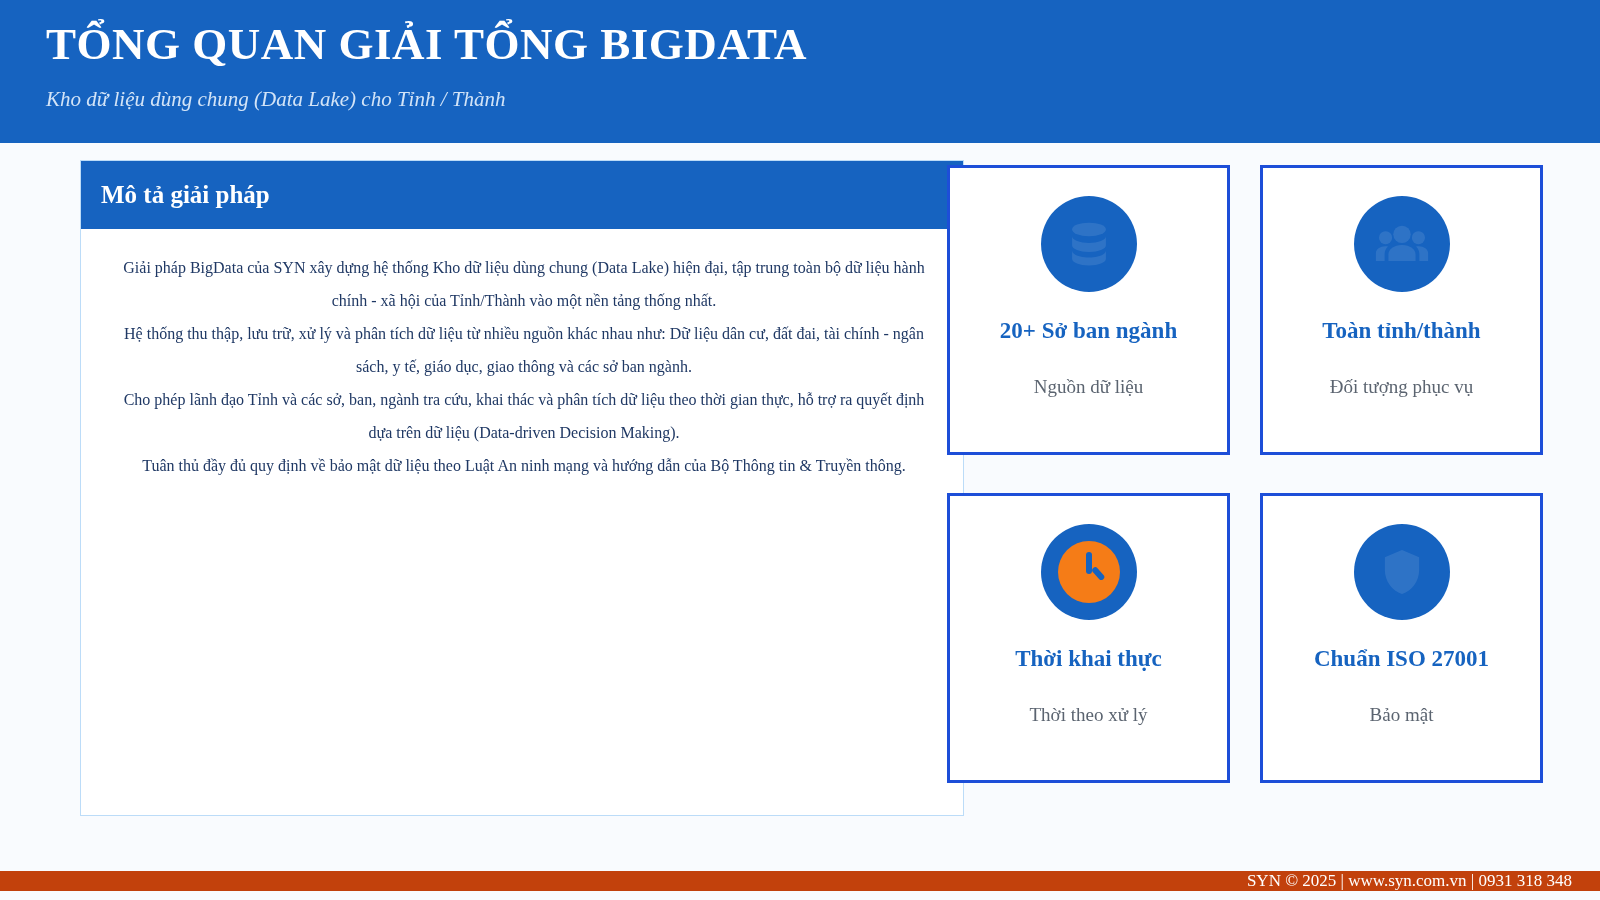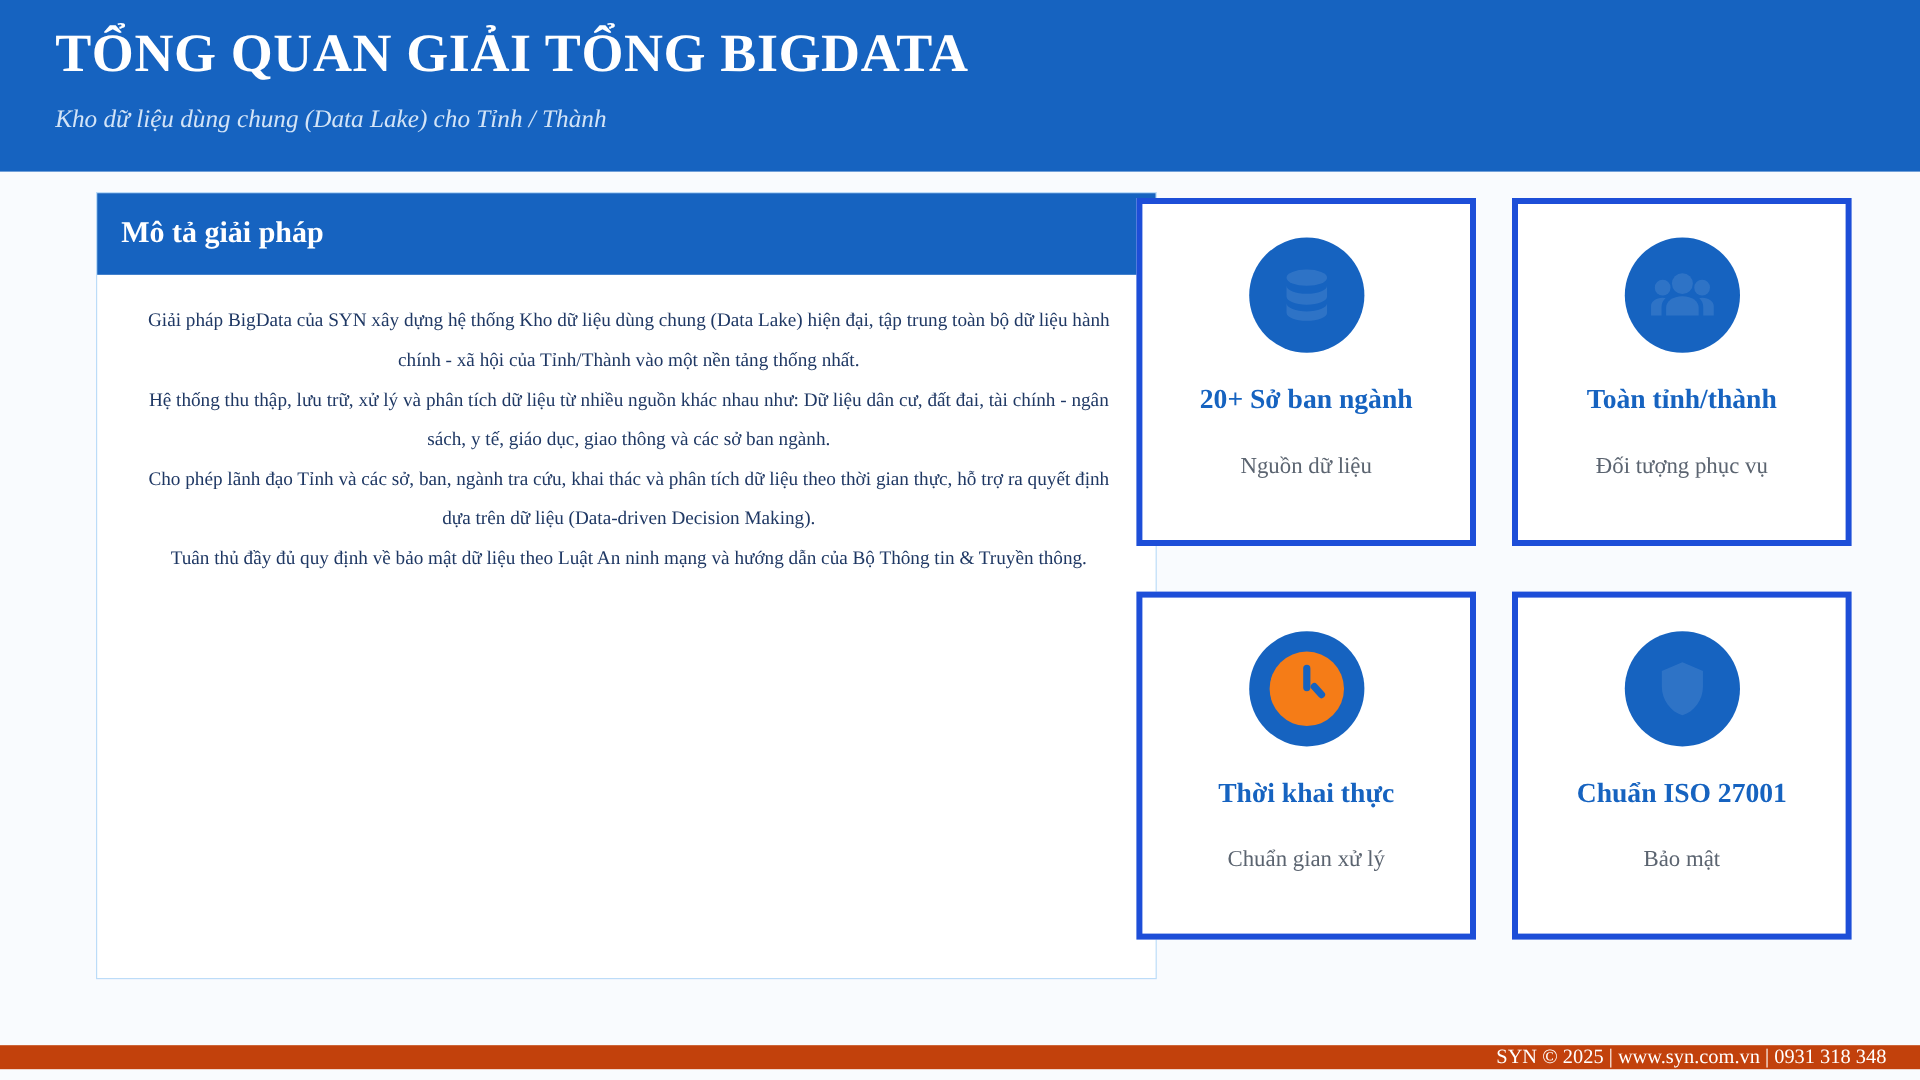--- a/index.html
+++ b/index.html
@@ -89,21 +89,21 @@
     width: 600px;
     display: grid;
     grid-template-columns: 283px 283px;
     grid-template-rows: 290px 290px;
     column-gap: 30px;
     row-gap: 38px;
   }
 
   .stat-card {
     background: #ffffff;
-    border: 5px solid #1d4ed8;
+    border: 3px solid #1d4ed8;
     display: flex;
     flex-direction: column;
     align-items: center;
     padding-top: 28px;
   }
 
   .stat-icon-circle {
     width: 96px;
     height: 96px;
     border-radius: 50%;
@@ -240,21 +240,21 @@
   </div>
 
   <div class="stat-card">
     <div class="clock-outer">
       <div class="clock-inner">
         <span class="clock-hand clock-hand-hour"></span>
         <span class="clock-hand clock-hand-minute"></span>
       </div>
     </div>
     <div class="stat-value">Thời khai thực</div>
-    <div class="stat-label">Chuẩn gian xử lý</div>
+    <div class="stat-label">Thời theo xử lý</div>
   </div>
 
   <div class="stat-card">
     <div class="stat-icon-circle">
       <svg class="glyph-faint" width="54" height="54" viewBox="0 0 24 24" fill="#ffffff" aria-hidden="true">
         <path d="M12 2.2 4.4 5.4v5.8c0 4.8 3.2 9.2 7.6 10.6 4.4-1.4 7.6-5.8 7.6-10.6V5.4L12 2.2z"></path>
       </svg>
     </div>
     <div class="stat-value">Chuẩn ISO 27001</div>
     <div class="stat-label">Bảo mật</div>

